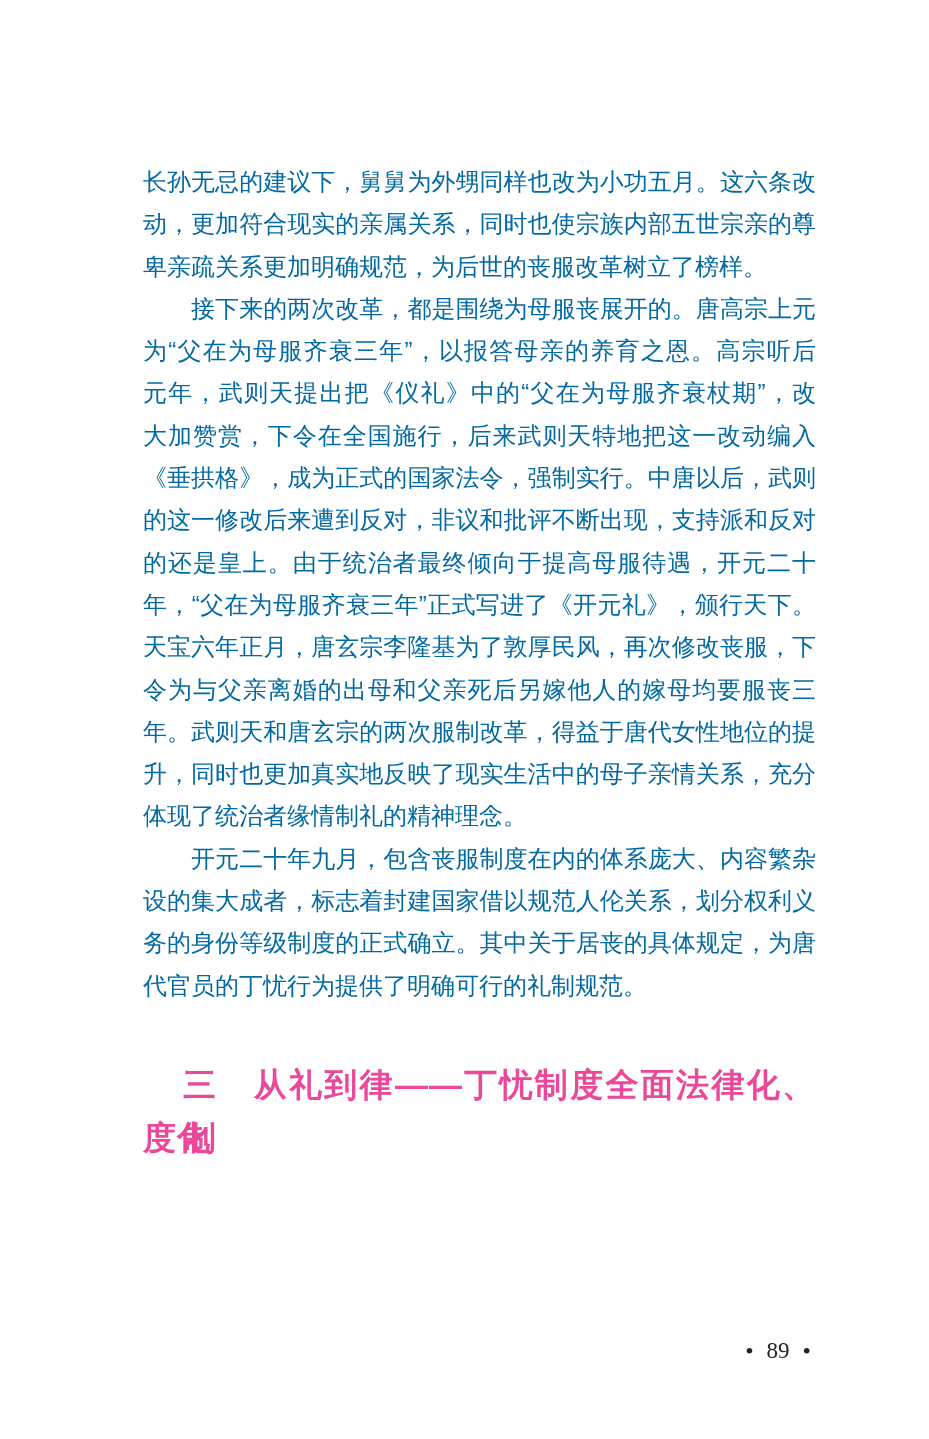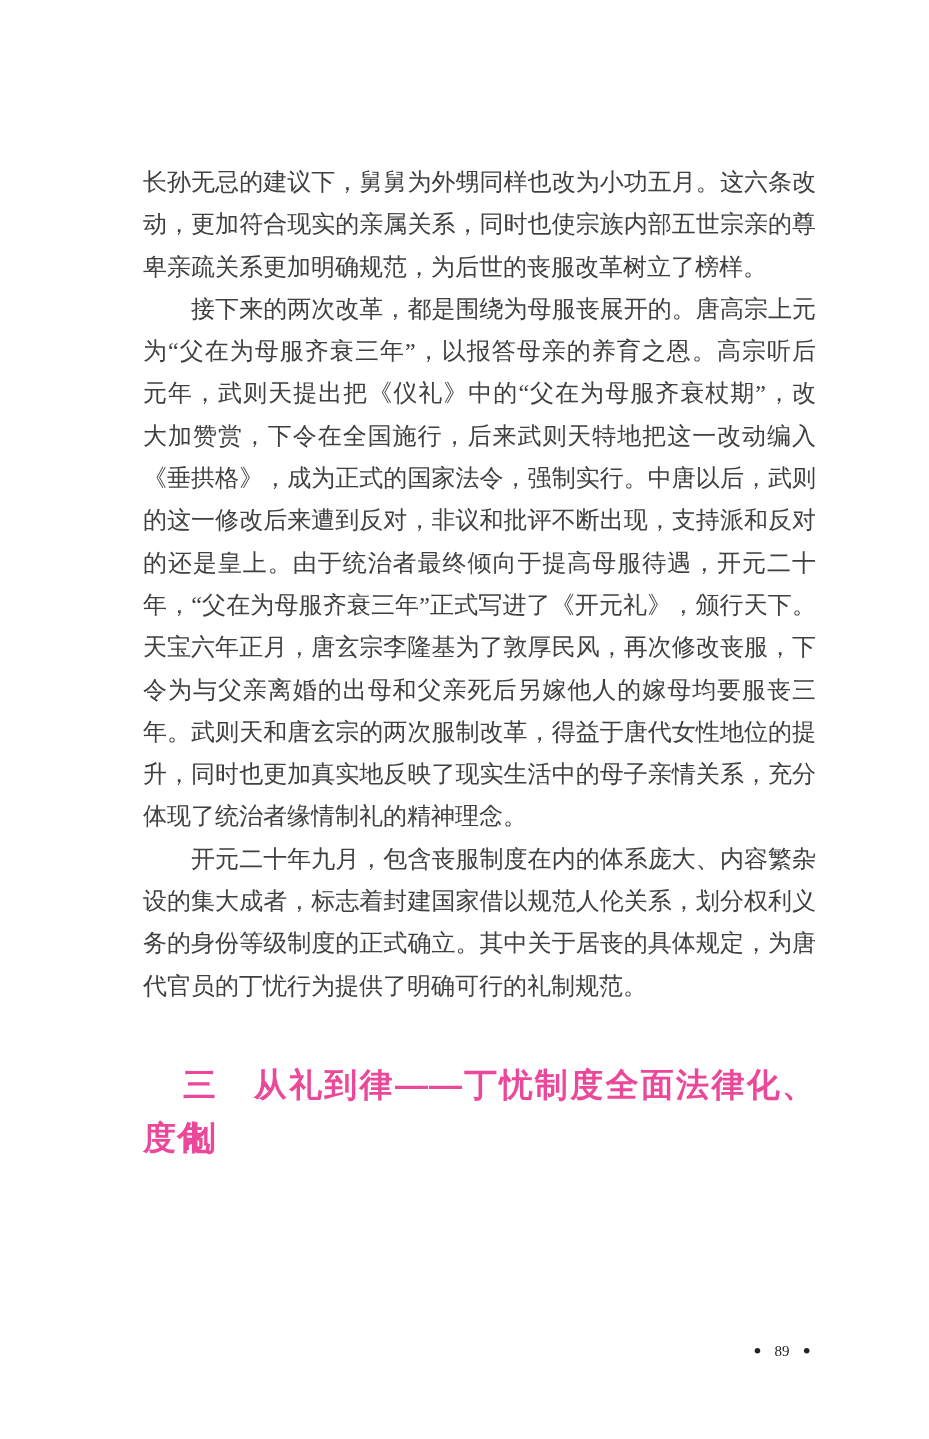--- a/index.html
+++ b/index.html
@@ -13,25 +13,25 @@
     font-family: "Liberation Serif", serif;
   }
   .text-column {
     position: absolute;
     left: 143px;
     top: 161px;
     width: 673px;
   }
   .block { margin: 0; padding: 0; }
   .line {
-    font-family: Liberation Serif, serif;
+    font-family: Liberation Sans, sans-serif;
     font-size: 24px;
     line-height: 42.3px;
     height: 42.3px;
-    color: #404040;
+    color: #0369a1;
     white-space: normal;
     overflow: hidden;
   }
   
   .j {
     text-align: justify;
     text-align-last: justify;
     text-justify: inter-character;
   }
   .block.heading { margin-top: 51px; }
@@ -49,21 +49,21 @@
   .footer {
     position: absolute;
     top: 1337px;
     right: 118px;
     display: flex;
     align-items: center;
     gap: 13px;
     color: #222222;
     font-family: "Liberation Serif", serif;
   }
-  .footer .num { font-size: 15px; line-height: 28px; text-align: right; }
+  .footer .num { font-size: 23px; line-height: 28px; text-align: right; }
   .footer .dot { font-size: 24px; line-height: 28px; }
 </style>
 </head>
 <body>
 
 <div class="page" data-name="book-page">
   <div class="text-column" data-name="text-column">
       <div class="block body" data-name="paragraph-1">
         <div class="line j" data-name="text-line">长孙无忌的建议下，舅舅为外甥同样也改为小功五月。这六条改</div>
         <div class="line j" data-name="text-line">动，更加符合现实的亲属关系，同时也使宗族内部五世宗亲的尊</div>

